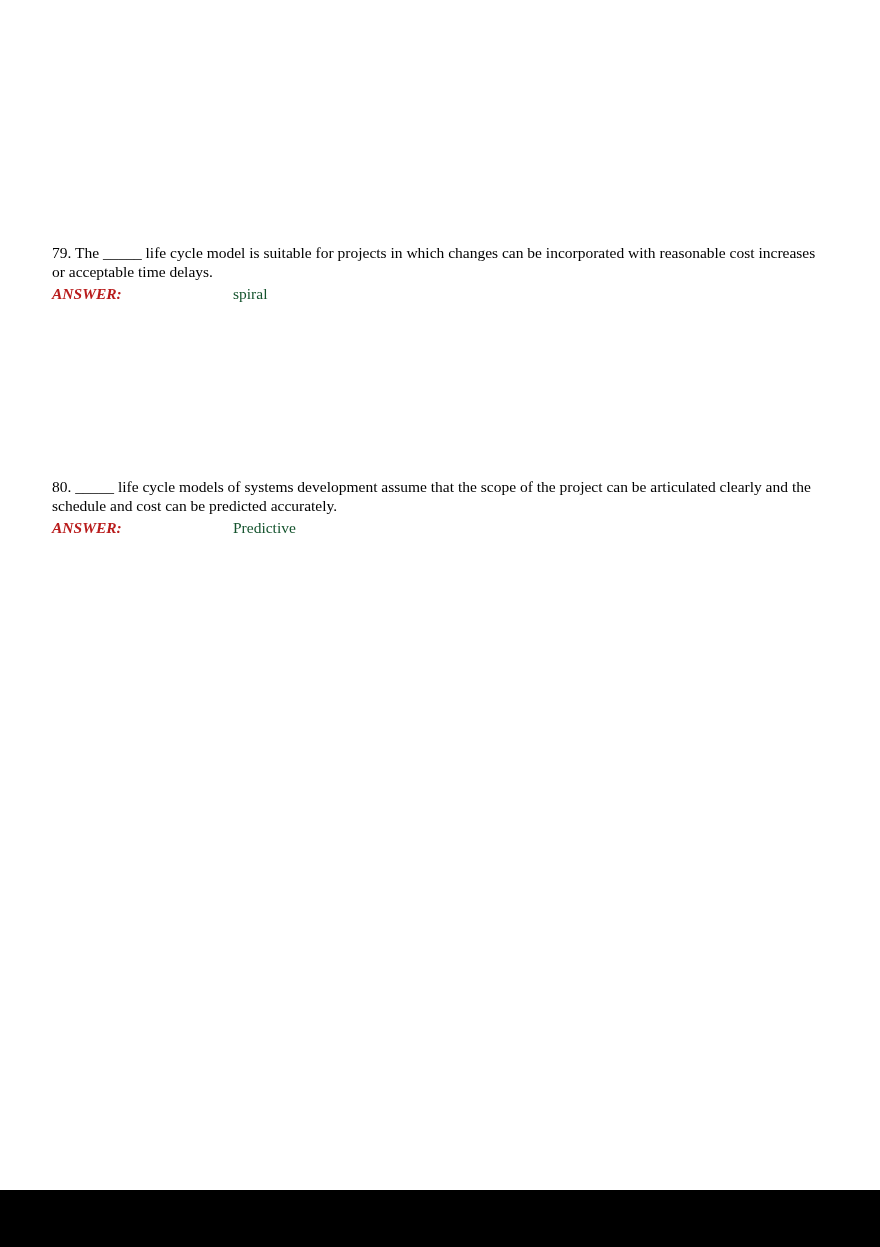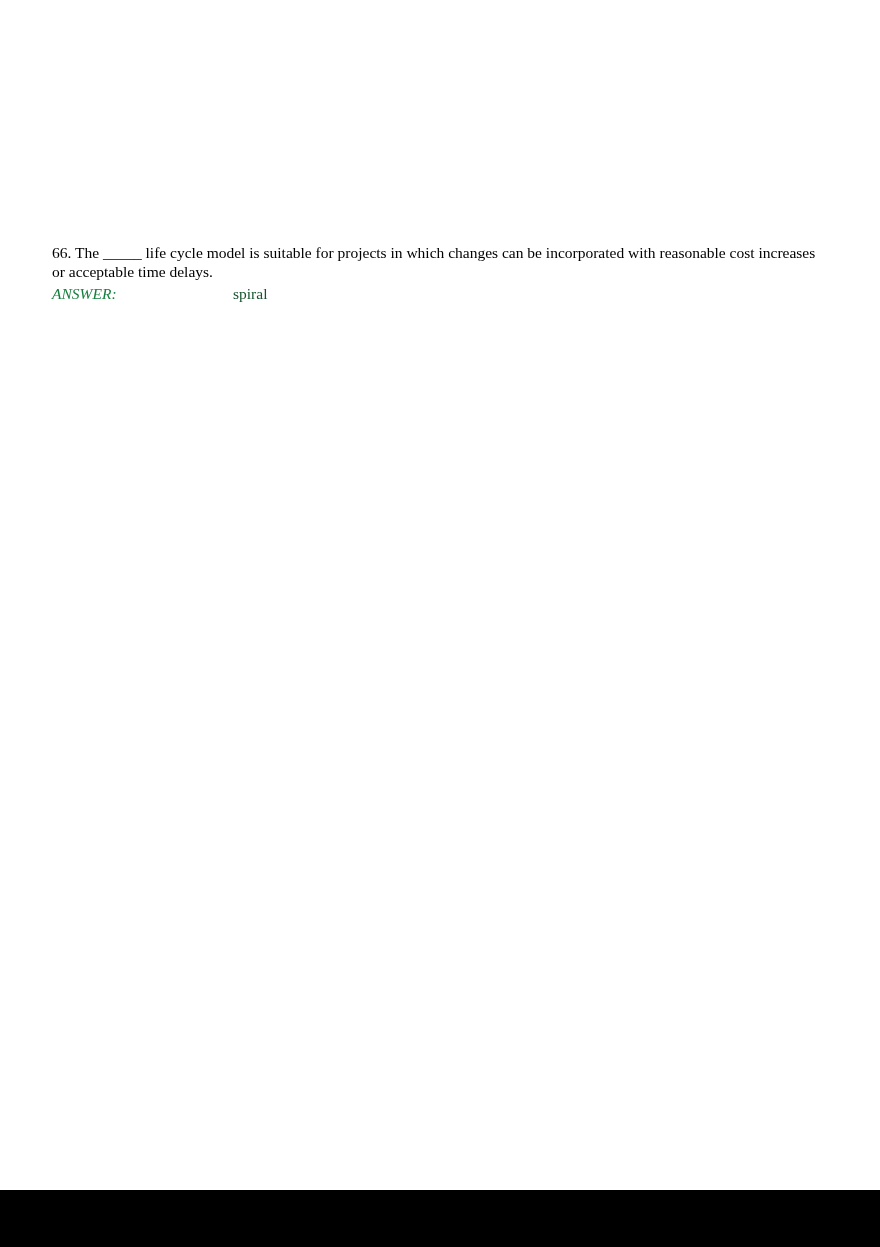--- a/index.html
+++ b/index.html
@@ -36,34 +36,41 @@
   }
   .answer-row {
     margin-top: 3px;
     font-size: 15.5px;
     line-height: 19px;
   }
   .answer-label {
     display: inline-block;
     width: 181px;
     font-style: italic;
-    color: #15803d;
+    color: #b91c1c;
+    font-weight: bold;
   }
   .answer-value {
     color: #14532d;
   }
 </style>
 </head>
 <body>
 
 <div class="page">
 
   <div class="question" style="top: 243px;">
-    <p class="q-text">66. The _____ life cycle model is suitable for projects in which changes can be incorporated with reasonable cost increases or acceptable time delays.</p>
+    <p class="q-text">79. The _____ life cycle model is suitable for projects in which changes can be incorporated with reasonable cost increases or acceptable time delays.</p>
     <div class="answer-row">
       <span class="answer-label">ANSWER:</span><span class="answer-value">spiral</span>
     </div>
   </div>
 
+  <div class="question" style="top: 477px;">
+    <p class="q-text">80. _____ life cycle models of systems development assume that the scope of the project can be articulated clearly and the schedule and cost can be predicted accurately.</p>
+    <div class="answer-row">
+      <span class="answer-label">ANSWER:</span><span class="answer-value">Predictive</span>
+    </div>
+  </div>
 
 
 
 </div>
 
 </body></html>

